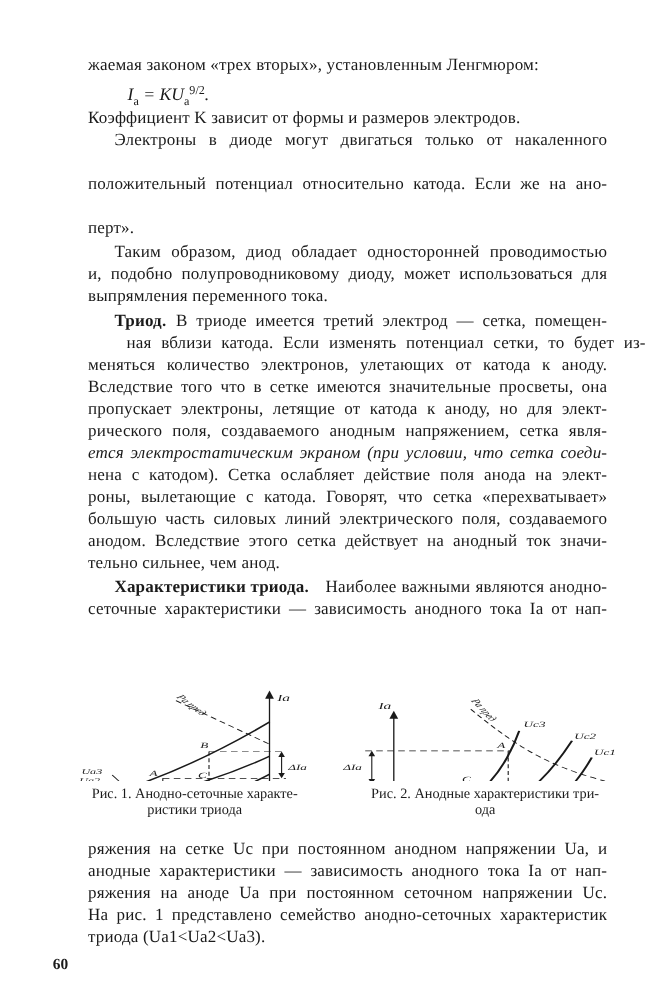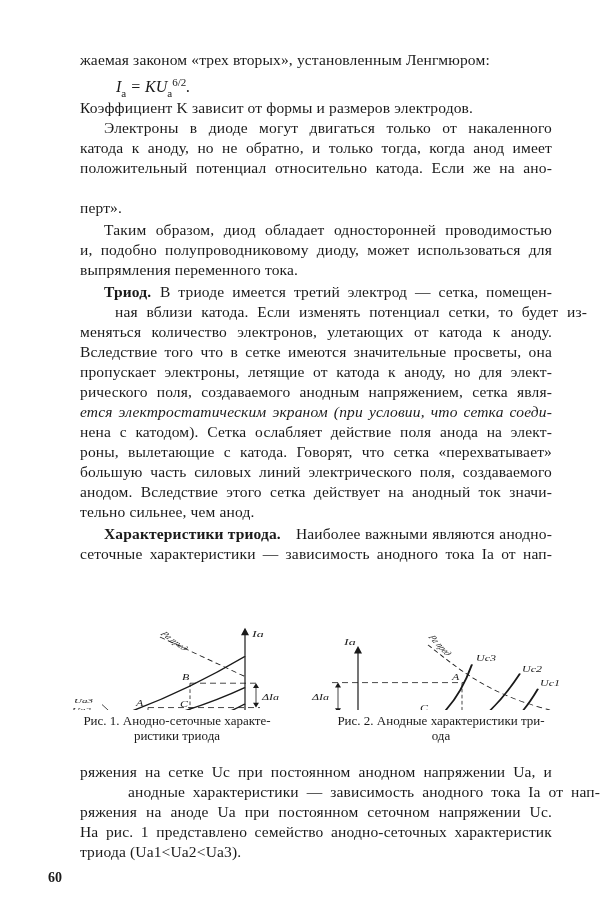--- a/index.html
+++ b/index.html
@@ -23,26 +23,25 @@
   svg text { font-family:"Liberation Serif","DejaVu Serif",serif; font-style:italic; fill:#1a1a1a; }
 </style>
 </head>
 <body>
 
 <div class="page">
 
   <div class="line last" style="top:50px;">жаемая законом «трех вторых», установленным Ленгмюром:</div>
 
   <div class="formula">
-    <span>I</span><sub>a</sub><span> = KU</span><sub>a</sub><sup>6/2</sup><span>.</span>
+    <span>I</span><sub>a</sub><span> = KU</span><sub>a</sub><sup>9/2</sup><span>.</span>
   </div>
 
   <div class="line last" style="top:98px;">Коэффициент K зависит от формы и размеров электродов.</div>
   <div class="line indent" style="top:118px;">Электроны в диоде могут двигаться только от накаленного</div>
-  <div class="line" style="top:138px;">катода к аноду, но не обратно, и только тогда, когда анод имеет</div>
   <div class="line" style="top:158px;">положительный потенциал относительно катода. Если же на ано-</div>
   <div class="line last" style="top:198px;">перт».</div>
   <div class="line indent" style="top:220px;">Таким образом, диод обладает односторонней проводимостью</div>
   <div class="line" style="top:240px;">и, подобно полупроводниковому диоду, может использоваться для</div>
   <div class="line last" style="top:260px;">выпрямления переменного тока.</div>
 
   <div class="line" style="top:282px; left:104px; width:60px; text-align-last:left;"><span class="bold">Триод.</span></div>
   <div class="line" style="top:282px; left:160px; width:392px;">В триоде имеется третий электрод — сетка, помещен-</div>
   <div class="line" style="top:302px;margin-left:35px;">ная вблизи катода. Если изменять потенциал сетки, то будет из-</div>
   <div class="line" style="top:322px;">меняться количество электронов, улетающих от катода к аноду.</div>
@@ -136,19 +135,19 @@
   <div class="caption" style="left:62px; top:713px; width:230px;">
     <div>Рис. 1. Анодно-сеточные характе-</div>
     <div>ристики триода</div>
   </div>
   <div class="caption" style="left:316px; top:713px; width:250px;">
     <div>Рис. 2. Анодные характеристики три-</div>
     <div>ода</div>
   </div>
 
   <div class="line" style="top:762px;">ряжения на сетке Uс при постоянном анодном напряжении Uа, и</div>
-  <div class="line" style="top:782px;margin-left:48px;">анодные характеристики — зависимость анодного тока Iа от нап-</div>
+  <div class="line" style="top:782px;">анодные характеристики — зависимость анодного тока Iа от нап-</div>
   <div class="line" style="top:802px;">ряжения на аноде Uа при постоянном сеточном напряжении Uс.</div>
   <div class="line" style="top:822px;">На рис. 1 представлено семейство анодно-сеточных характеристик</div>
   <div class="line last" style="top:842px;">триода (Uа1&lt;Uа2&lt;Uа3).</div>
 
   <div class="pagenum" style="top:870px;">60</div>
 </div>
 
 </body></html>

